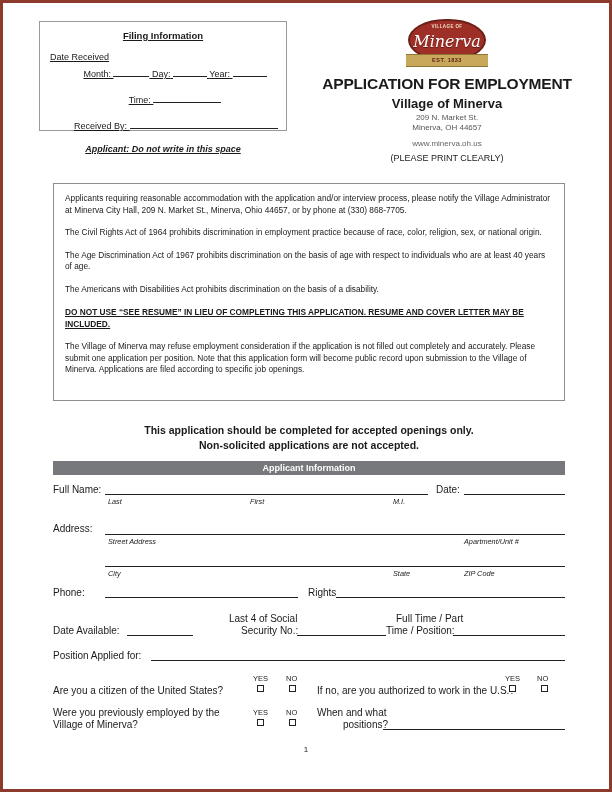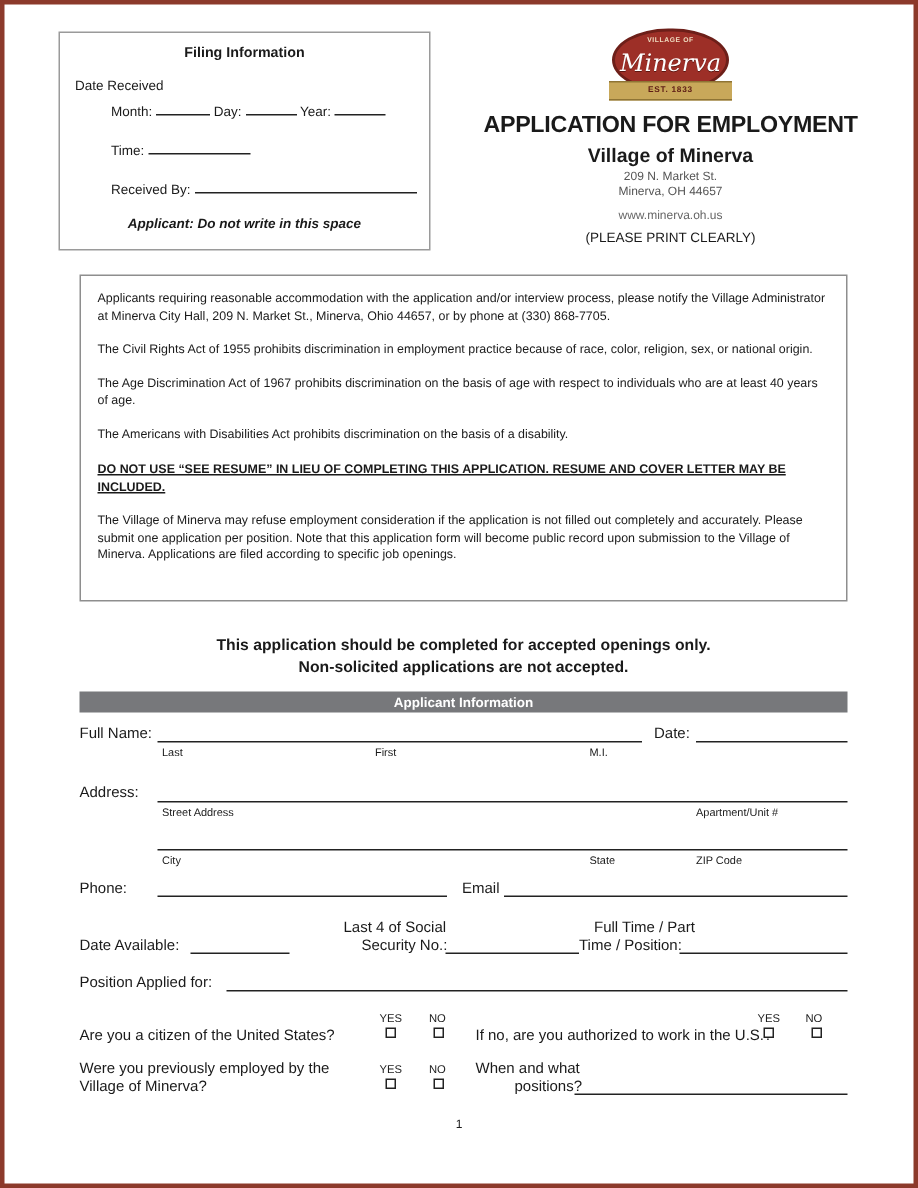--- a/index.html
+++ b/index.html
@@ -18,40 +18,42 @@
     color: #1a1a1a;
     overflow: hidden;
   }
 
   
   .filing-box {
     position: absolute;
     left: 36px;
     top: 18px;
     width: 248px;
-    height: 146px;
+    height: 110px;
     border: 1.5px solid #9a9a9a;
     box-sizing: border-box;
     padding: 8px 10px 0 10px;
+    text-decoration: underline;
   }
   .filing-title {
     text-align: center;
     font-size: 9.5px;
     font-weight: bold;
     margin-bottom: 11px;
   }
   .filing-label {
     font-size: 9px;
     margin-bottom: 4px;
   }
   .filing-row {
     font-size: 9px;
     padding-left: 24px;
     margin-bottom: 13px;
     white-space: nowrap;
+    text-align: center;
   }
   .ul {
     display: inline-block;
     border-bottom: 1px solid #222;
     height: 10px;
     vertical-align: baseline;
   }
   .filing-footer {
     text-align: center;
     font-size: 9px;
@@ -218,20 +220,21 @@
     white-space: nowrap;
   }
   .line {
     position: absolute;
     border-bottom: 1px solid #222;
     height: 0;
   }
   .sub {
     position: absolute;
     font-size: 7.3px;
+    font-style: italic;
     white-space: nowrap;
   }
   .cb {
     position: absolute;
     width: 7px;
     height: 7px;
     border: 1px solid #222;
     box-sizing: border-box;
     background: #fff;
   }
@@ -288,21 +291,21 @@
     <div class="app-title">APPLICATION FOR EMPLOYMENT</div>
     <div class="village-title">Village of Minerva</div>
     <div class="addr-line">209 N. Market St.</div>
     <div class="addr-line">Minerva, OH 44657</div>
     <div class="web-line">www.minerva.oh.us</div>
     <div class="print-clearly">(PLEASE PRINT CLEARLY)</div>
   </div>
 
   <div class="notice-box">
     <p class="notice-p">Applicants requiring reasonable accommodation with the application and/or interview process, please notify the Village Administrator at Minerva City Hall, 209 N. Market St., Minerva, Ohio  44657, or by phone at (330) 868-7705.</p>
-    <p class="notice-p">The Civil Rights Act of 1955 prohibits discrimination in employment practice because of race, color, religion, sex, or national origin.</p>
+    <p class="notice-p">The Civil Rights Act of 1964 prohibits discrimination in employment practice because of race, color, religion, sex, or national origin.</p>
     <p class="notice-p">The Age Discrimination Act of 1967 prohibits discrimination on the basis of age with respect to individuals who are at least 40 years of age.</p>
     <p class="notice-p">The Americans with Disabilities Act prohibits discrimination on the basis of a disability.</p>
     <p class="notice-strong">DO NOT USE “SEE RESUME” IN LIEU OF COMPLETING THIS APPLICATION.  RESUME AND COVER LETTER MAY BE INCLUDED.</p>
     <p class="notice-p">The Village of Minerva may refuse employment consideration if the application is not filled out completely and accurately.  Please submit one application per position.  Note that this application form will become public record upon submission to the Village of Minerva.  Applications are filed according to specific job openings.</p>
   </div>
 
   <div class="statement">
     <div>This application should be completed for accepted openings only.</div>
     <div>Non-solicited applications are not accepted.</div>
   </div>
@@ -331,21 +334,21 @@
     <div class="frow" style="height:30px">
       <span class="line" style="left:52px; top:13px; width:460px"></span>
       <span class="sub" style="left:55px; top:16px">City</span>
       <span class="sub" style="left:340px; top:16px">State</span>
       <span class="sub" style="left:411px; top:16px">ZIP Code</span>
     </div>
 
     <div class="frow" style="height:28px">
       <span class="lbl" style="left:0; top:4px">Phone:</span>
       <span class="line" style="left:52px; top:14px; width:193px"></span>
-      <span class="lbl" style="left:255px; top:4px">Email</span>
+      <span class="lbl" style="left:255px; top:4px">Rights</span>
       <span class="line" style="left:283px; top:14px; width:229px"></span>
     </div>
 
     <div class="frow" style="height:36px">
       <span class="lbl" style="left:0; top:14px">Date Available:</span>
       <span class="line" style="left:74px; top:24px; width:66px"></span>
       <span class="lbl" style="left:176px; top:2px">Last 4 of Social</span>
       <span class="lbl" style="left:188px; top:14px">Security No.:</span>
       <span class="line" style="left:244px; top:24px; width:89px"></span>
       <span class="lbl" style="left:343px; top:2px">Full Time / Part</span>

